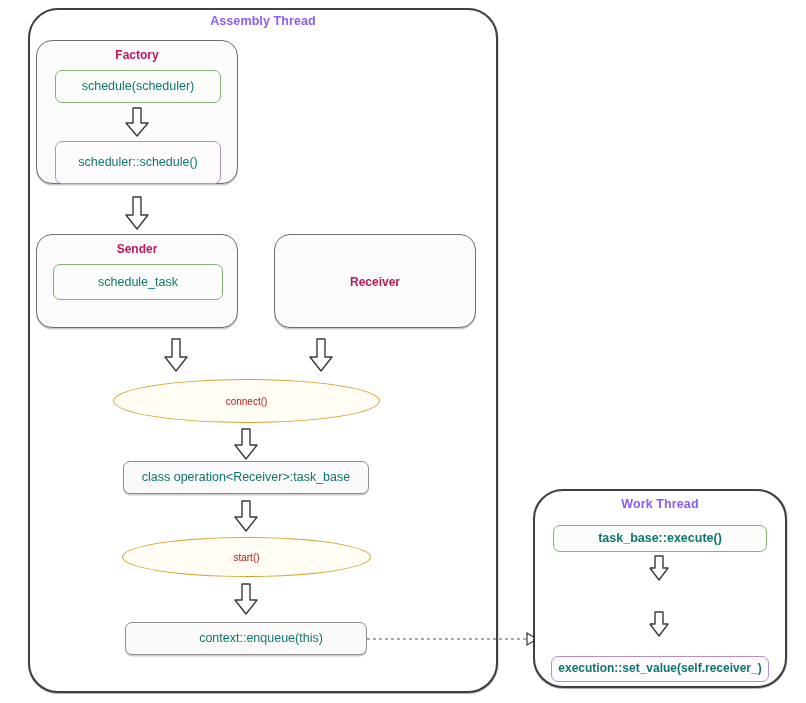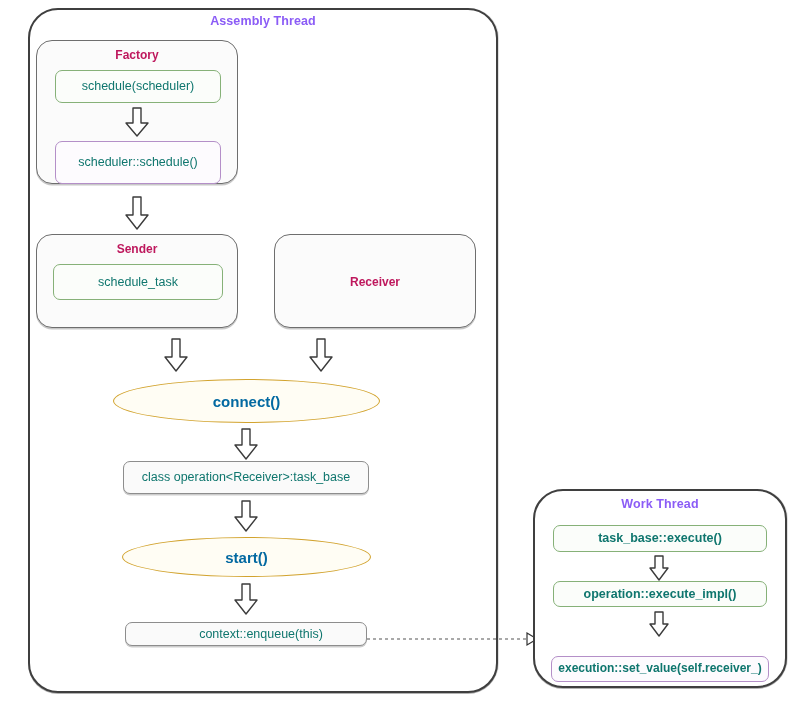--- a/index.html
+++ b/index.html
@@ -93,23 +93,22 @@
   .node.bold { font-weight: bold; }
 
   
   .ellipse {
     border: 1.6px solid #d2a32e;
     border-radius: 50%;
     background: #fffdf4;
     display: flex;
     align-items: center;
     justify-content: center;
-    font-size: 15px;
-    color: #0369a1;
-    font-weight: bold;
+    font-size: 10px;
+    color: #b91c1c;
   }
 
   
   .arrow-down { pointer-events: none; }
   .arrow-down svg { display: block; width: 100%; height: 100%; }
 
   
   .dashed-conn { pointer-events: none; }
   .dashed-conn svg { display: block; width: 100%; height: 100%; overflow: visible; }
 </style>
@@ -176,41 +175,40 @@
   </div>
 
   <div class="abs ellipse hatch" style="left:122px; top:537px; width:249px; height:40px;">start()</div>
 
   <div class="abs arrow-down" style="left:232px; top:583px; width:28px; height:32px;">
     <svg viewBox="0 0 28 32" preserveAspectRatio="none">
       <polygon points="10,1 18,1 18,17 25,17 14,31 3,17 10,17" fill="#ffffff" stroke="#3b3b3b" stroke-width="1.4" stroke-linejoin="round"></polygon>
     </svg>
   </div>
 
-  <div class="abs node grey hatch" style="left:125px; top:622px; width:242px; height:24px;padding-left:36px;">context::enqueue(this)</div>
+  <div class="abs node grey hatch" style="left:125px; top:622px; width:242px; height:33px;padding-left:36px;">context::enqueue(this)</div>
 
   <div class="abs dashed-conn" style="left:367px; top:628px; width:170px; height:22px;">
     <svg viewBox="0 0 170 22" preserveAspectRatio="none">
       <line x1="0" y1="11" x2="160" y2="11" stroke="#555555" stroke-width="1.2" stroke-dasharray="3,3"></line>
       <polygon points="160,5 170,11 160,17" fill="none" stroke="#333333" stroke-width="1.2"></polygon>
     </svg>
   </div>
 
   <div class="abs lane" style="left:533px; top:489px; width:254px; height:199px;"></div>
   <div class="lane-title abs" style="left:533px; top:497px; width:254px;">Work Thread</div>
 
   <div class="abs node green bold hatch" style="left:553px; top:525px; width:214px; height:27px;">task_base::execute()</div>
 
   <div class="abs arrow-down" style="left:647px; top:555px; width:24px; height:26px;">
     <svg viewBox="0 0 24 26" preserveAspectRatio="none">
       <polygon points="8,1 16,1 16,13 21,13 12,25 3,13 8,13" fill="#ffffff" stroke="#3b3b3b" stroke-width="1.4" stroke-linejoin="round"></polygon>
     </svg>
   </div>
 
-  <div class="abs node green bold hatch" style="left:553px; top:581px; width:214px; height:26px;">operation::execute_impl()</div>
 
   <div class="abs arrow-down" style="left:647px; top:611px; width:24px; height:26px;">
     <svg viewBox="0 0 24 26" preserveAspectRatio="none">
       <polygon points="8,1 16,1 16,13 21,13 12,25 3,13 8,13" fill="#ffffff" stroke="#3b3b3b" stroke-width="1.4" stroke-linejoin="round"></polygon>
     </svg>
   </div>
 
   <div class="abs node purple bold hatch" style="left:551px; top:637px; width:218px; height:26px; font-size:12px;margin-top:19px;">execution::set_value(self.receiver_)</div>
 
 </div>

